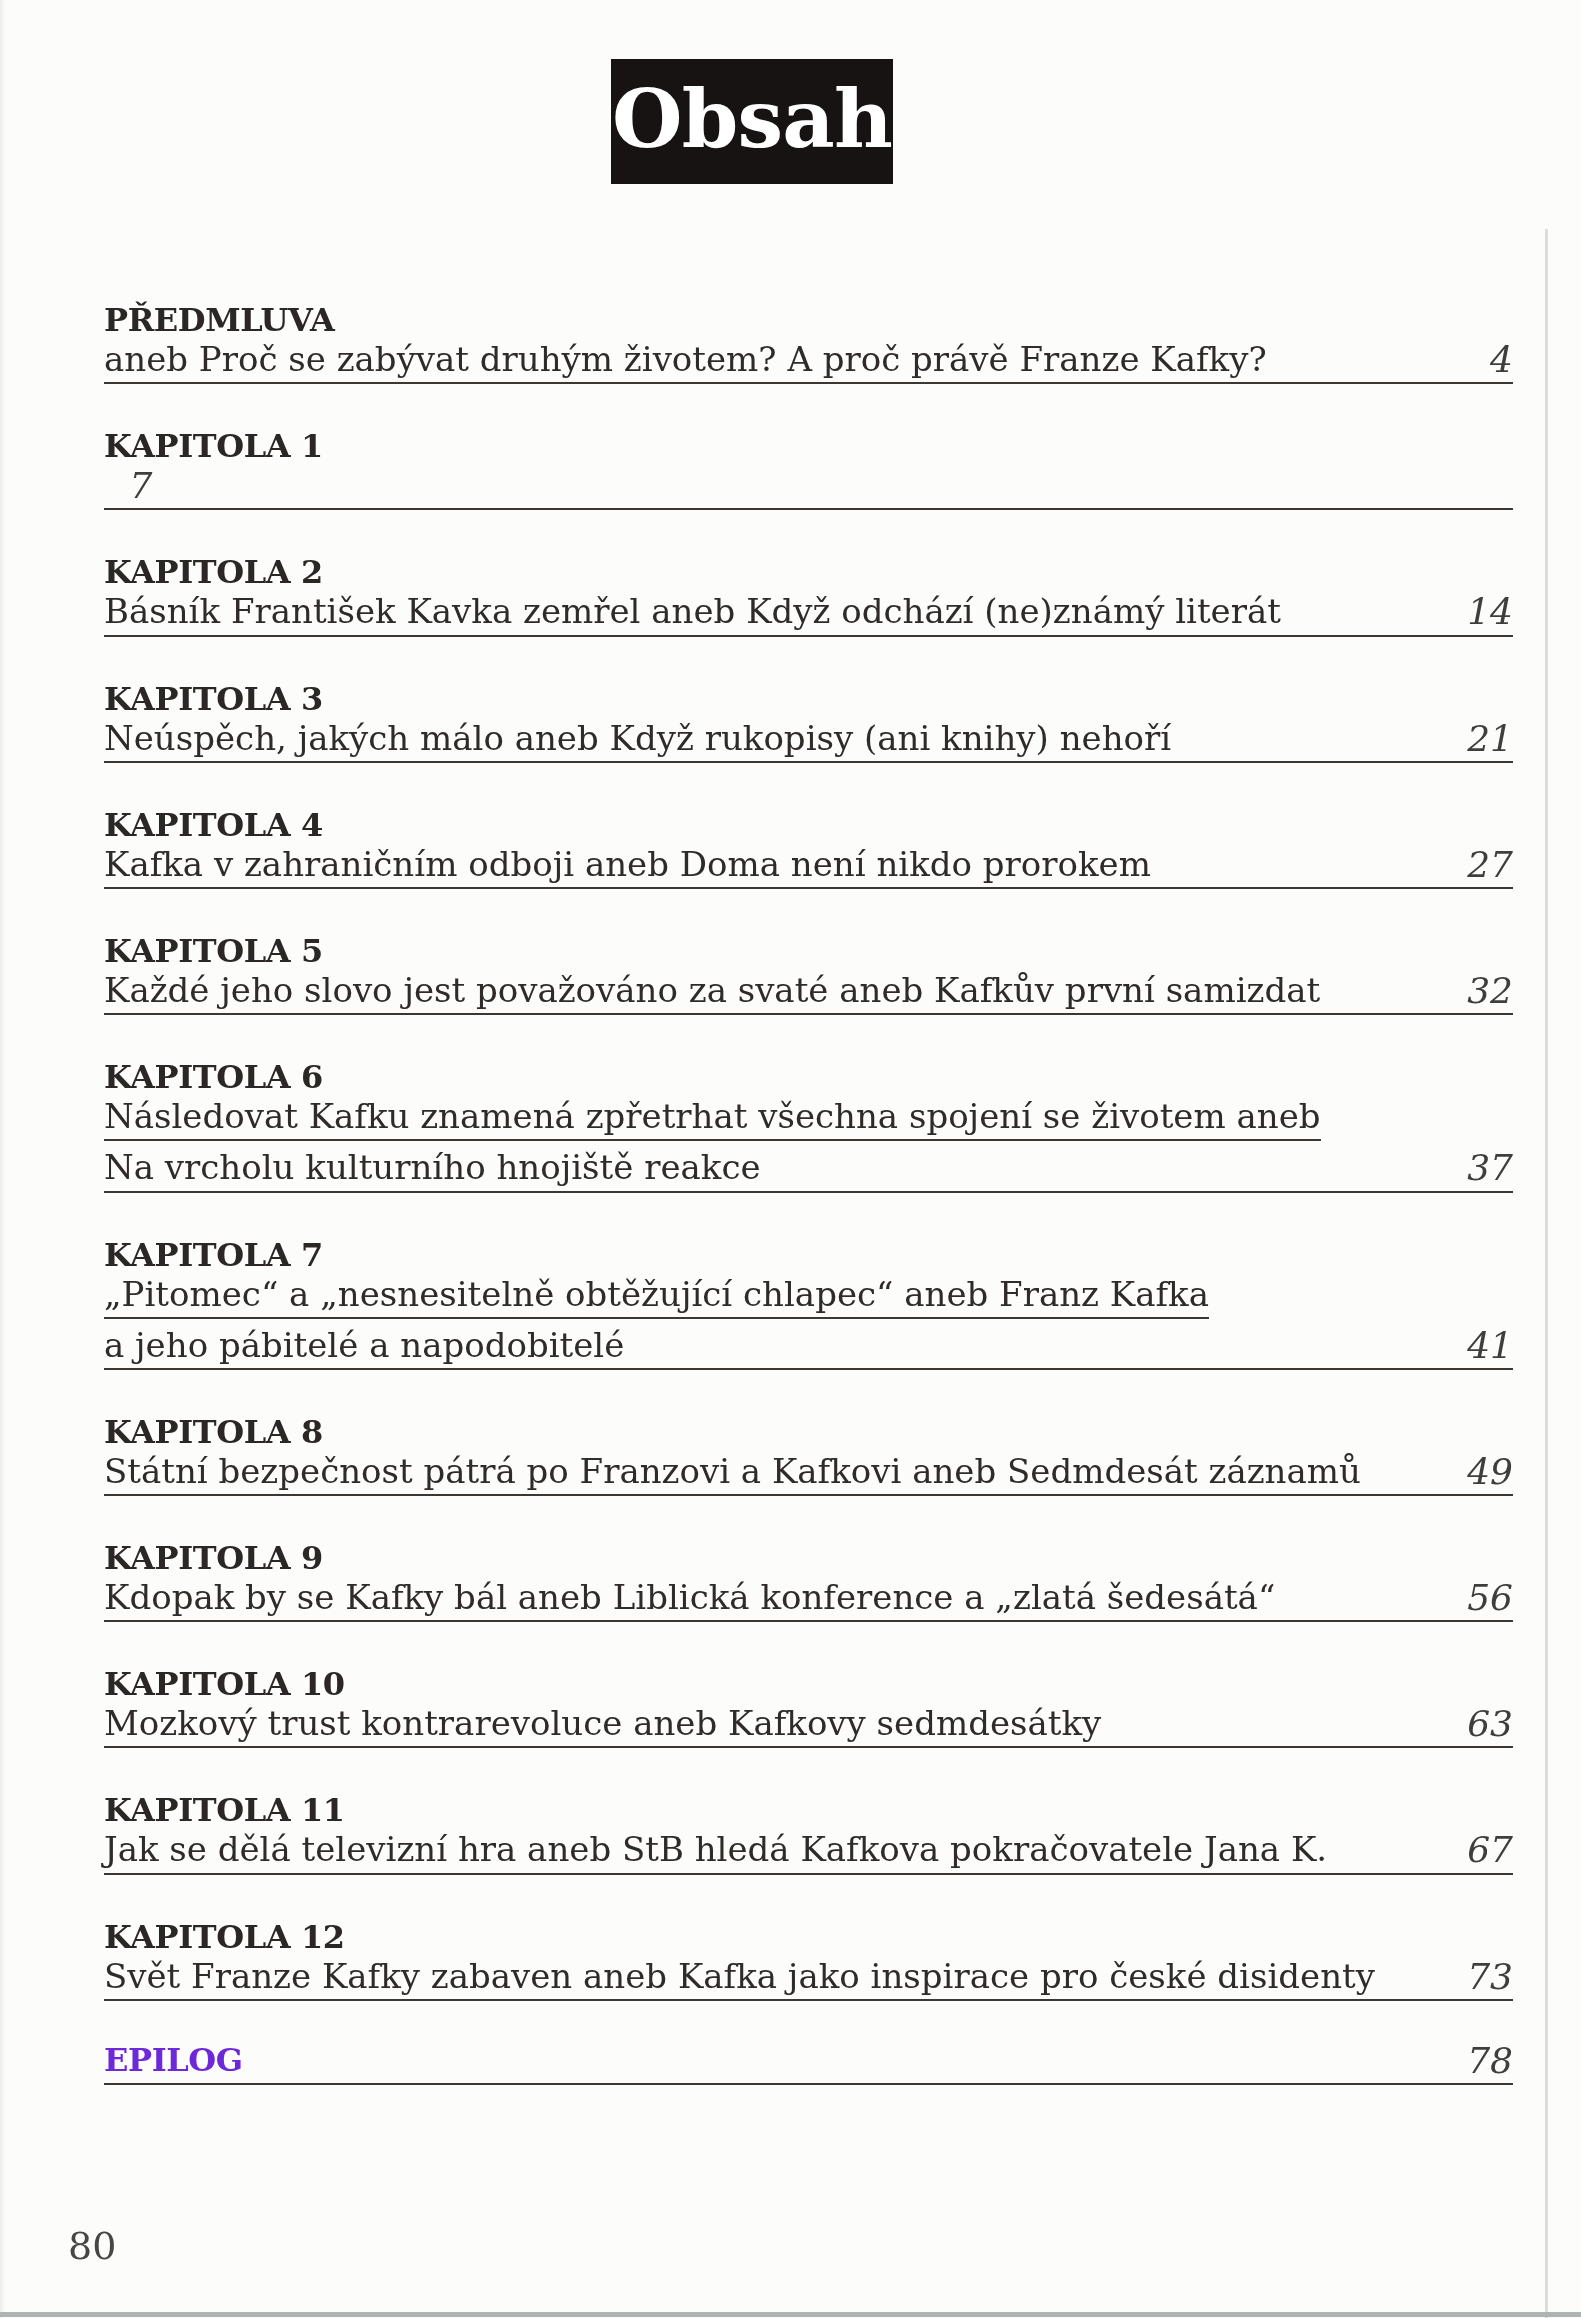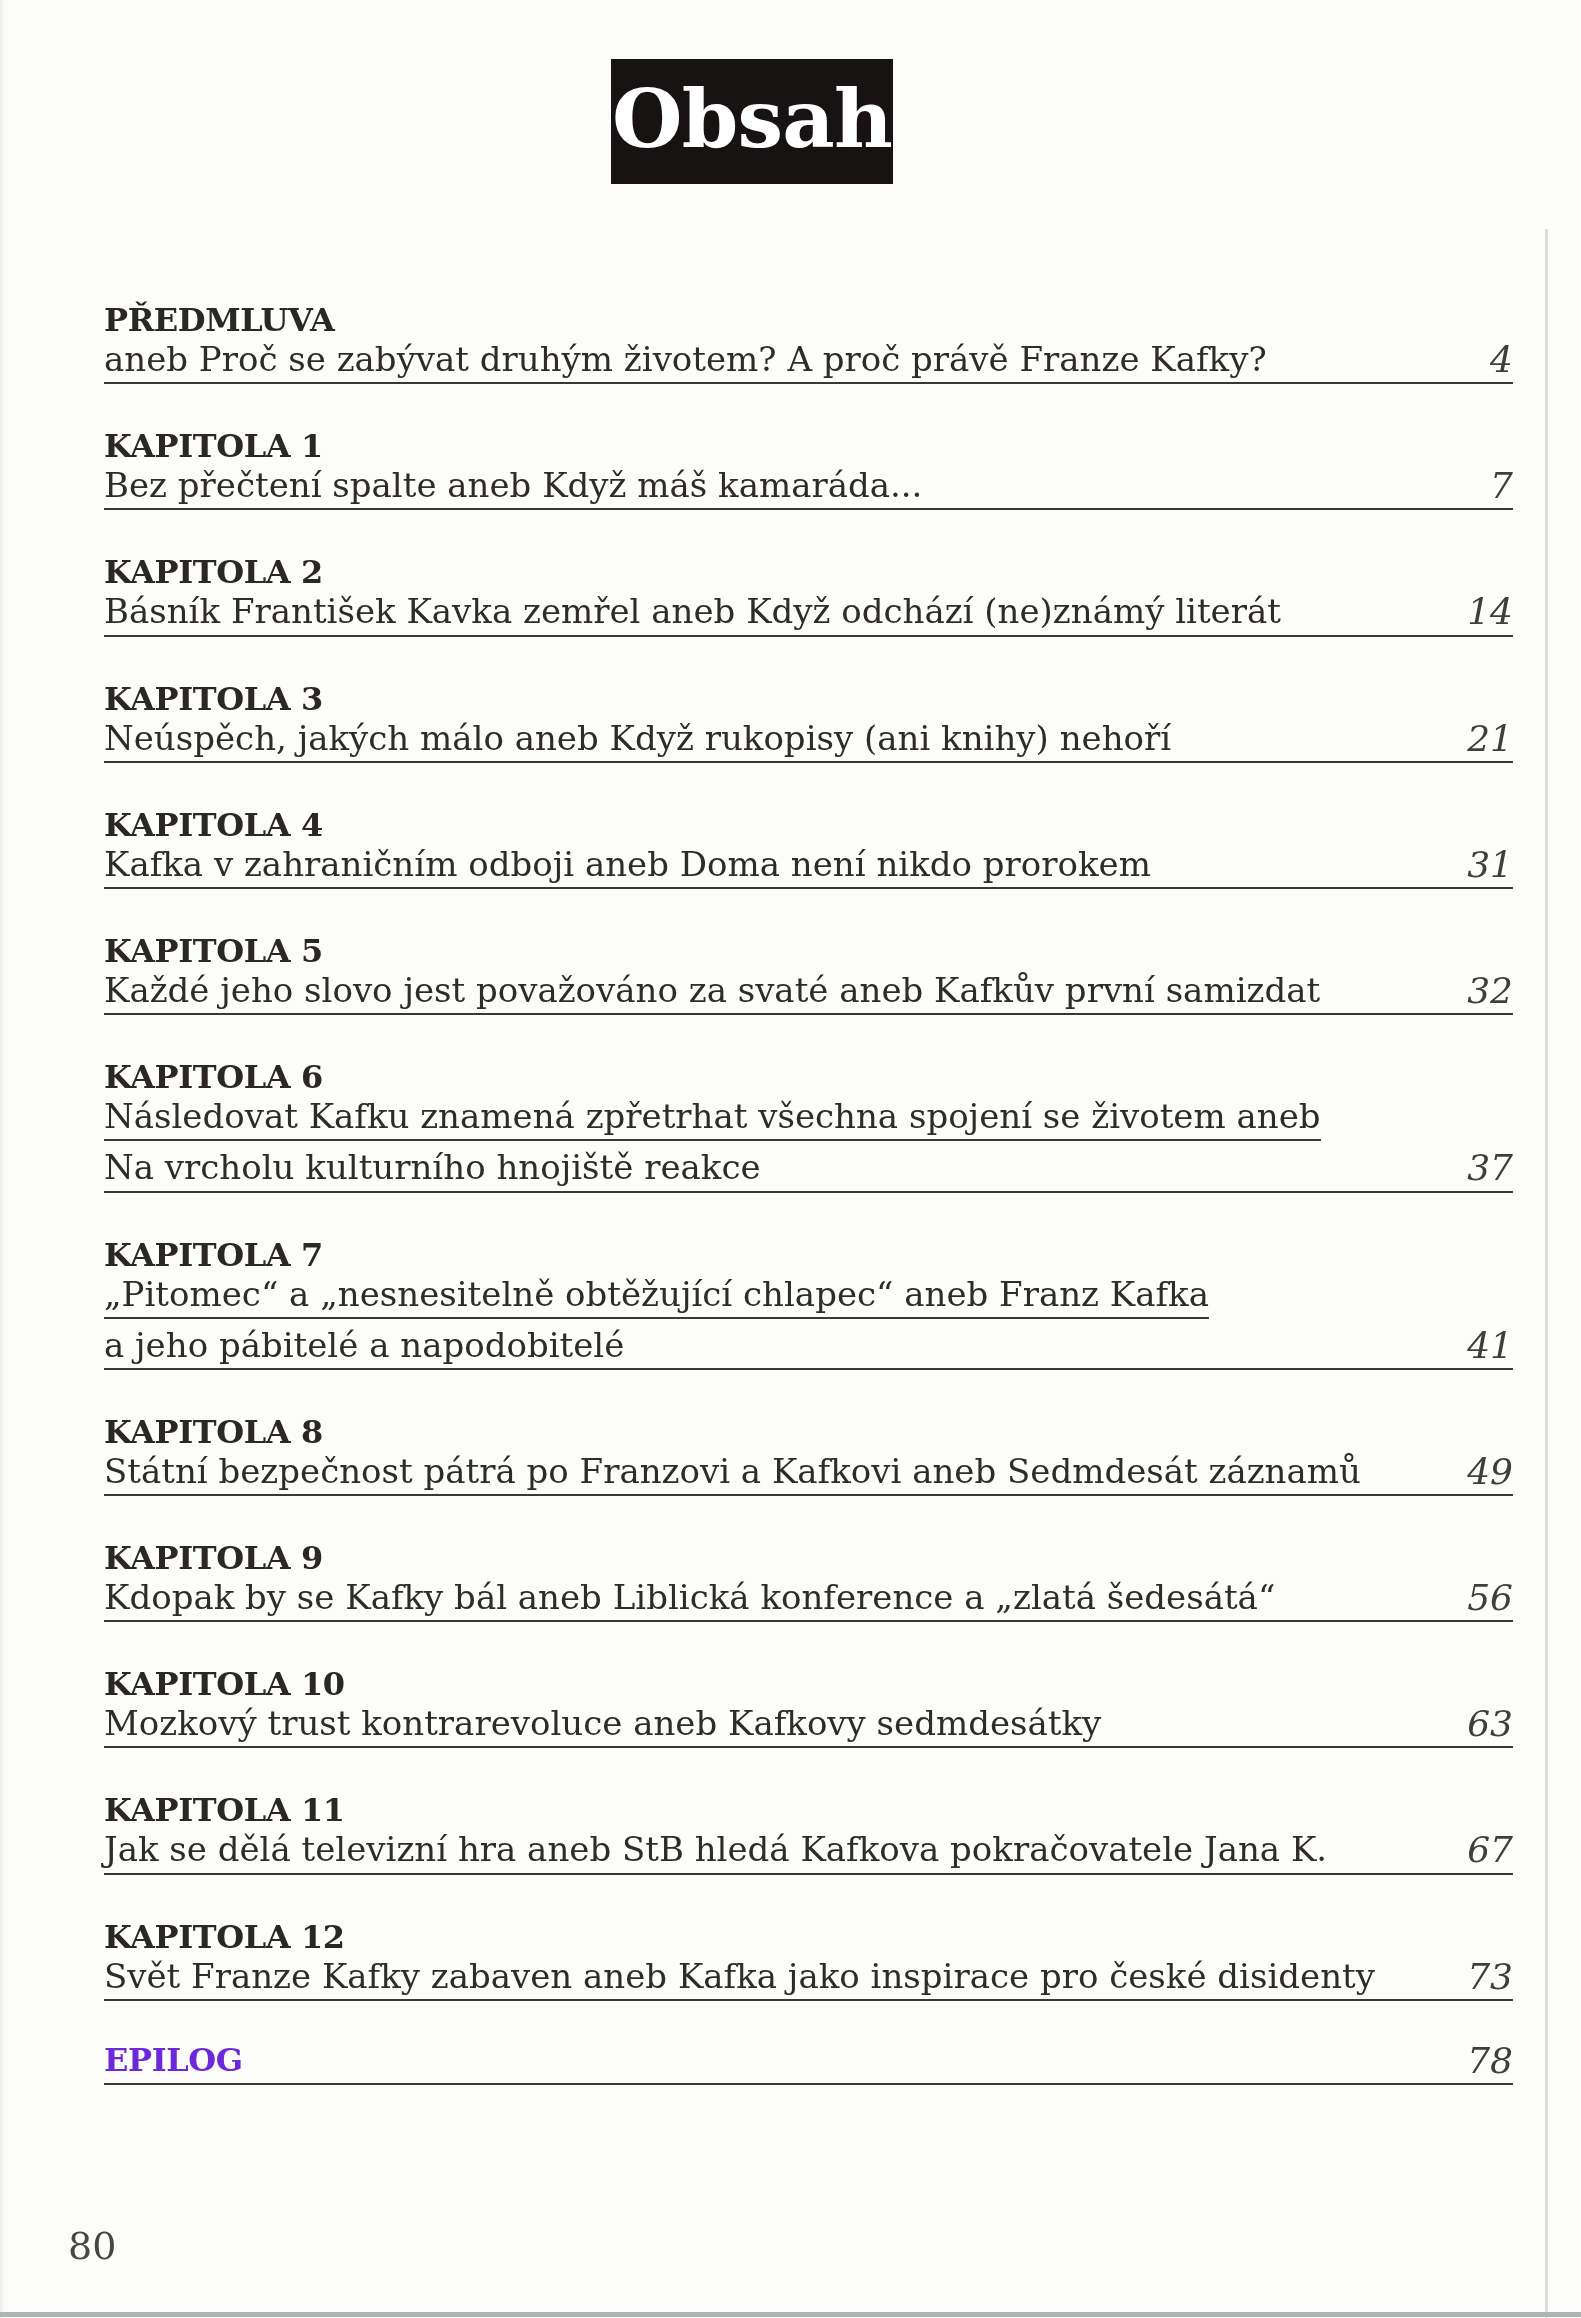--- a/index.html
+++ b/index.html
@@ -120,21 +120,20 @@
       <h2 class="h">PŘEDMLUVA</h2>
       <div class="row full">
         <span class="t">aneb Proč se zabývat druhým životem? A proč právě Franze Kafky?</span>
         <span class="p">4</span>
       </div>
     </section>
 
     <section class="entry">
       <h2 class="h">KAPITOLA 1</h2>
       <div class="row full">
-        <span class="t">Bez přečtení spalte aneb Když máš kamaráda...</span>
         <span class="p">7</span>
       </div>
     </section>
 
     <section class="entry">
       <h2 class="h">KAPITOLA 2</h2>
       <div class="row full">
         <span class="t">Básník František Kavka zemřel aneb Když odchází (ne)známý literát</span>
         <span class="p">14</span>
       </div>
@@ -145,21 +144,21 @@
       <div class="row full">
         <span class="t">Neúspěch, jakých málo aneb Když rukopisy (ani knihy) nehoří</span>
         <span class="p">21</span>
       </div>
     </section>
 
     <section class="entry">
       <h2 class="h">KAPITOLA 4</h2>
       <div class="row full">
         <span class="t">Kafka v zahraničním odboji aneb Doma není nikdo prorokem</span>
-        <span class="p">31</span>
+        <span class="p">27</span>
       </div>
     </section>
 
     <section class="entry">
       <h2 class="h">KAPITOLA 5</h2>
       <div class="row full">
         <span class="t">Každé jeho slovo jest považováno za svaté aneb Kafkův první samizdat</span>
         <span class="p">32</span>
       </div>
     </section>

